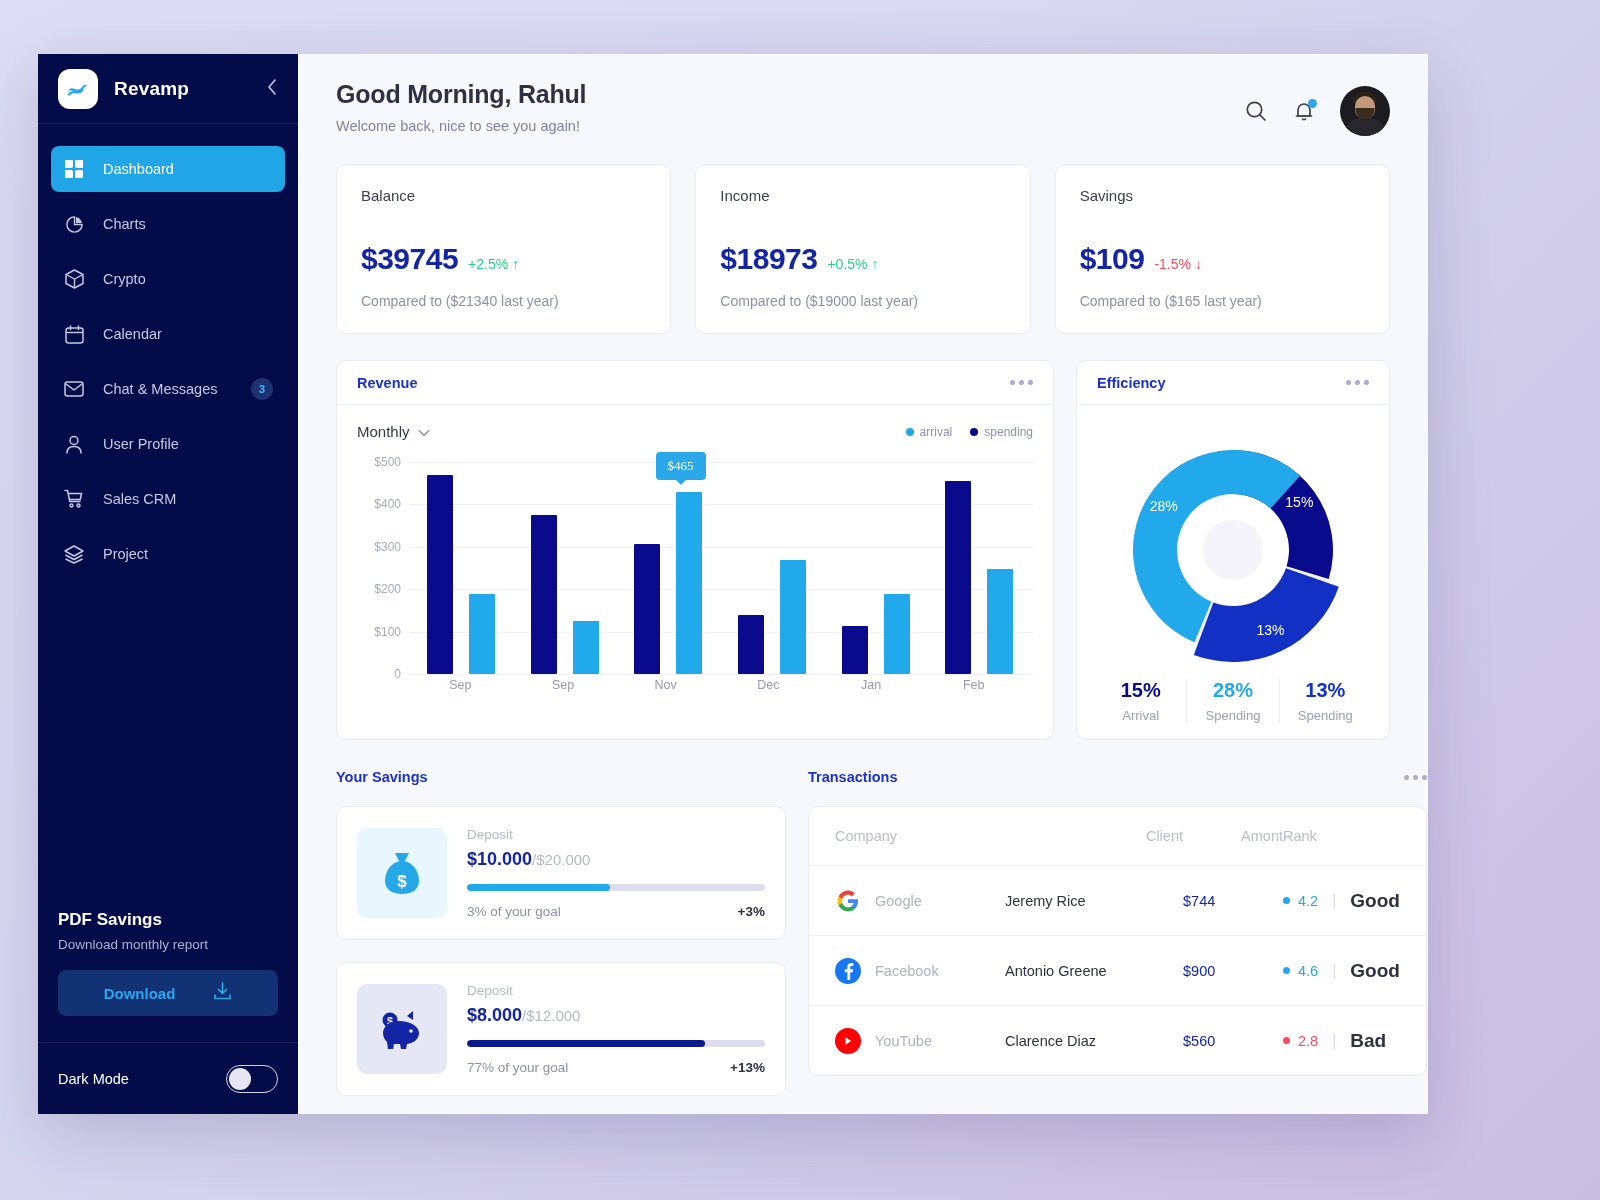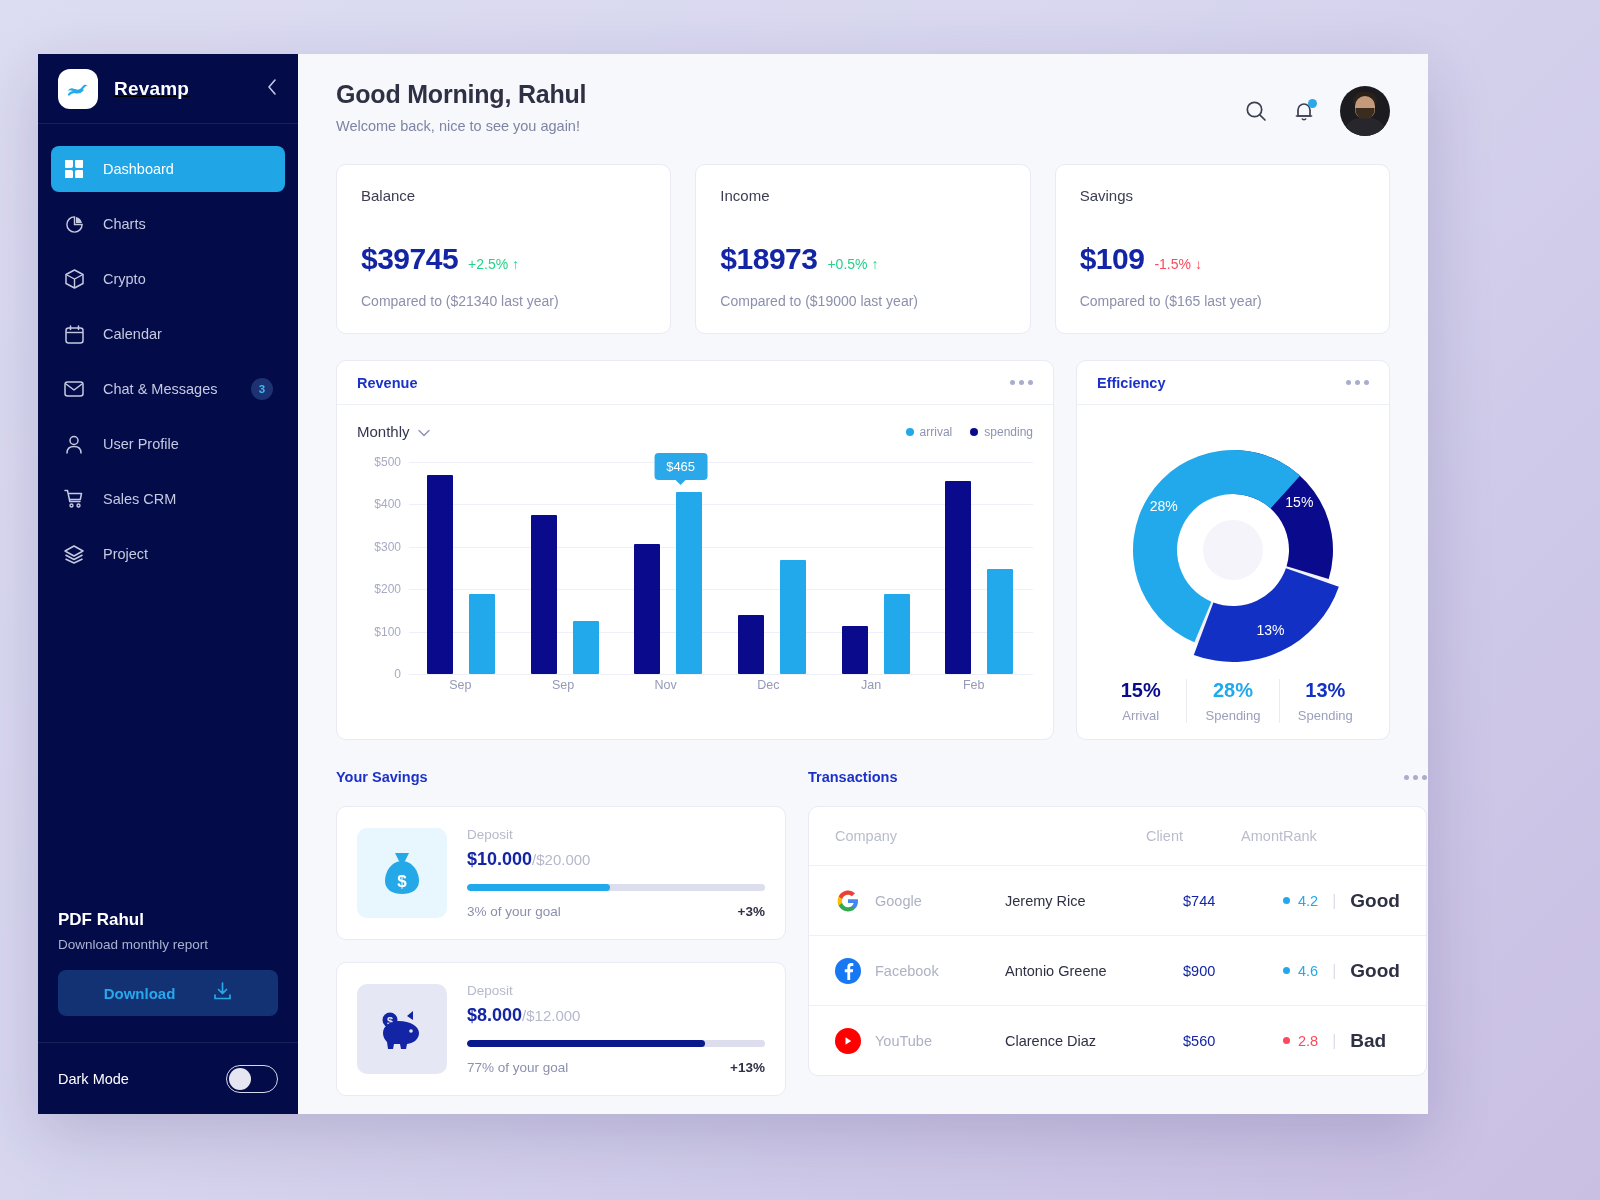--- a/index.html
+++ b/index.html
@@ -28,21 +28,20 @@
     width: 260px; height: 100%;
     background: #030b49;
     display: flex; flex-direction: column;
     flex: none;
   }
   .brand-row {
     height: 70px;
     display: flex; align-items: center;
     padding: 0 20px;
     border-bottom: 1px solid rgba(255,255,255,.09);
-    text-decoration: underline;
   }
   .brand-logo {
     width: 40px; height: 40px; border-radius: 12px;
     background: #ffffff;
     display: flex; align-items: center; justify-content: center;
     flex: none;
   }
   .brand-name {
     color: #fff; font-size: 19px; font-weight: 700;
     margin-left: 16px; letter-spacing: .2px;
@@ -161,21 +160,21 @@
   .period-sel { display:flex; align-items:center; gap:8px; cursor:pointer; color:#33364d; font-size:15px;}
   .legend { margin-left: auto; display: flex; gap: 18px; align-items: center;}
   .legend span { font-size: 12px; color: #8e93b0; }
   .legend .d { width: 8px; height: 8px; border-radius: 50%; display:inline-block; margin-right:6px;}
 
   .plot { position: relative; height: 212px; margin-top: 22px; }
   .ylabels { position: absolute; left: 0; top: 0; width: 44px; height: 100%; }
   .ylab { position: absolute; right: 0; font-size: 12px; color: #a6aac4; transform: translateY(-50%); }
   .grid { position: absolute; left: 52px; right: 0; top: 0; height: 100%; }
   .gline { position: absolute; left: 0; right: 0; height: 1px; background: #eeeff7; }
-  .bars { position: absolute; left: 52px; right: 2px; top: 0; height: 100%; display: flex; }
+  .bars { position: absolute; left: 52px; right: 2px; top: 0; height: 100%; display: flex; font-family: Liberation Serif, serif; }
   .bgroup { flex: 1; position: relative; display: flex; justify-content: center; align-items: flex-end; gap: 16px; }
   .bar { width: 26px; border-radius: 1px; }
   .bar.spending { background: #0a0a8c; }
   .bar.arrival { background: #22a9ec; }
   .xlabels { position: absolute; left: 52px; right: 8px; top: 216px; display: flex; }
   .xlab { flex: 1; text-align: center; font-size: 12.5px; color: #9599b7; }
   .tooltip {
     position: absolute; background: #2aa8ea; color: #fff;
     font-size: 13px; padding: 6px 12px; border-radius: 4px;
     transform: translateX(-50%); white-space: nowrap;
@@ -345,21 +344,21 @@
               <path d="M10 1 L19 6 L10 11 L1 6 Z" fill="none" stroke="#c5cae0" stroke-width="1.5" stroke-linejoin="round"></path>
               <path d="M1.5 10 L10 14.5 L18.5 10" fill="none" stroke="#c5cae0" stroke-width="1.5" stroke-linejoin="round"></path>
               <path d="M1.5 14 L10 18 L18.5 14" fill="none" stroke="#c5cae0" stroke-width="1.5" stroke-linejoin="round"></path>
             </svg>
           </span>
         <span class="lbl">Project</span>
       </div>
     </nav>
 
     <div class="pdf-box">
-      <div class="pdf-title">PDF Rahul</div>
+      <div class="pdf-title">PDF Savings</div>
       <div class="pdf-sub">Download monthly report</div>
       <button class="dl-btn">
         <span>Download</span>
         <span><svg width="19" height="19" viewBox="0 0 19 19">
               <path d="M9.5 1 V11 M5.5 7.5 L9.5 11.5 L13.5 7.5" stroke="#2aa7ea" stroke-width="1.7" fill="none" stroke-linecap="round" stroke-linejoin="round"></path>
               <path d="M2 13 V16.5 H17 V13" stroke="#2aa7ea" stroke-width="1.7" fill="none" stroke-linecap="round"></path>
             </svg></span>
       </button>
     </div>
 

